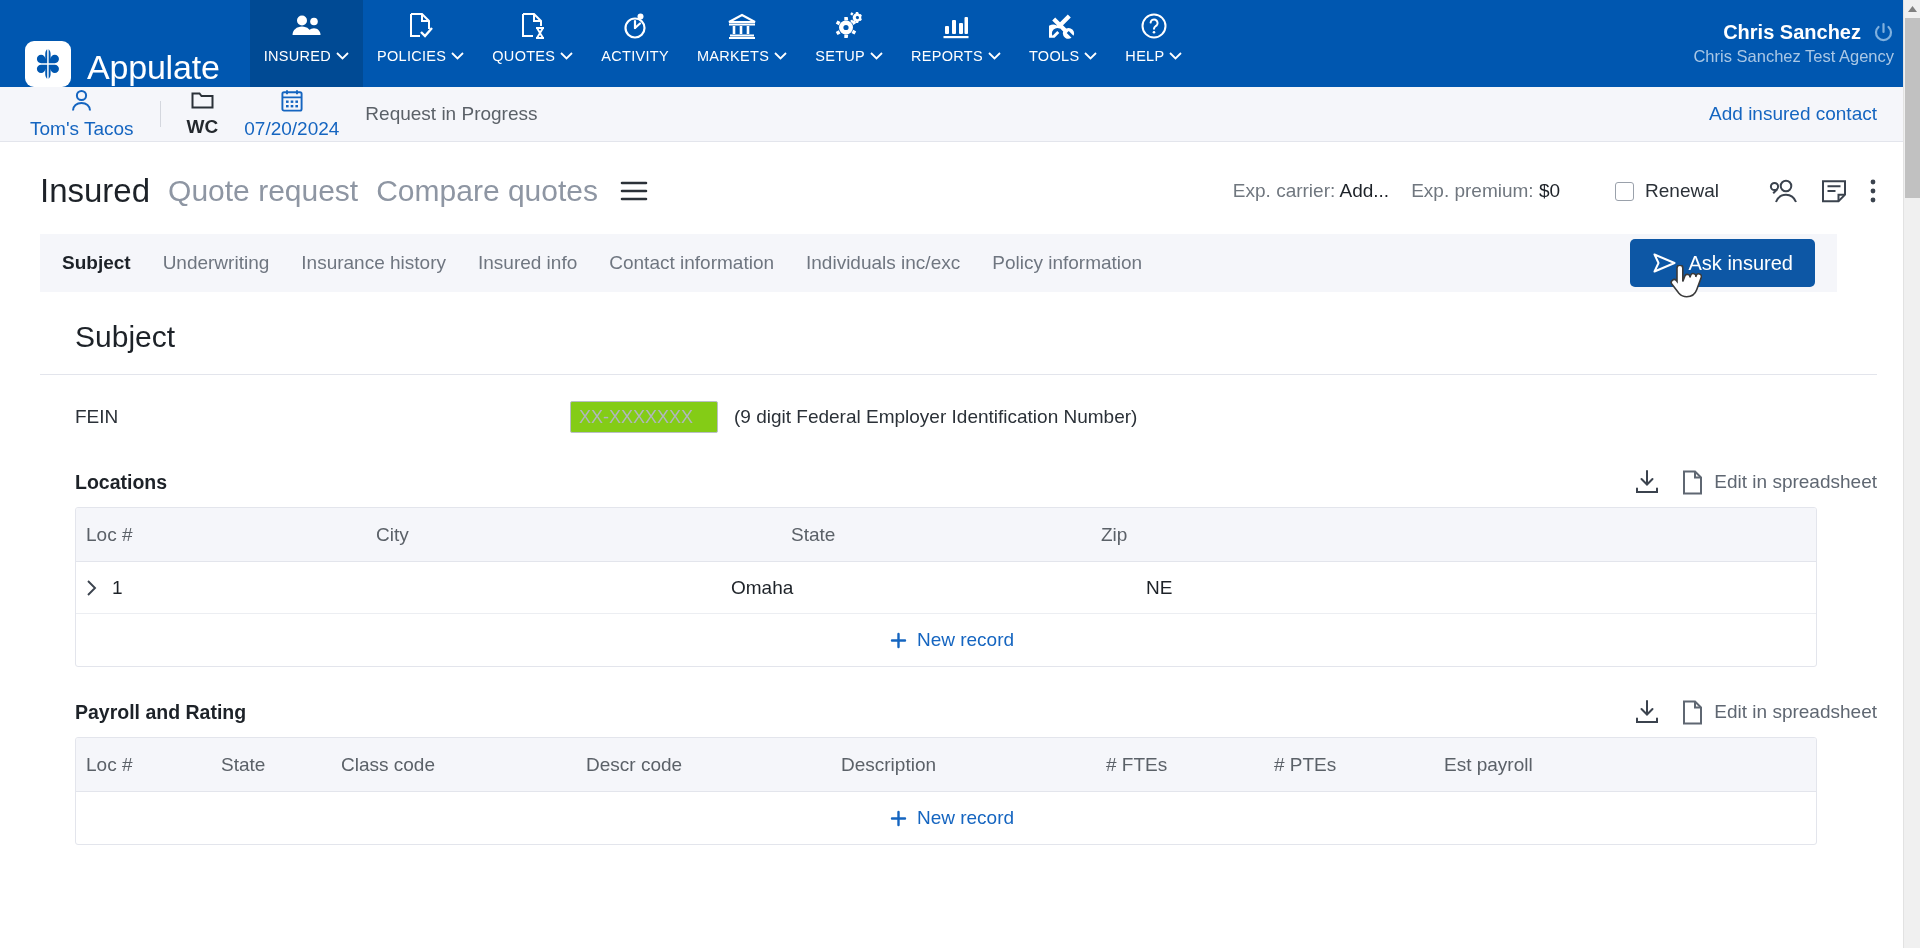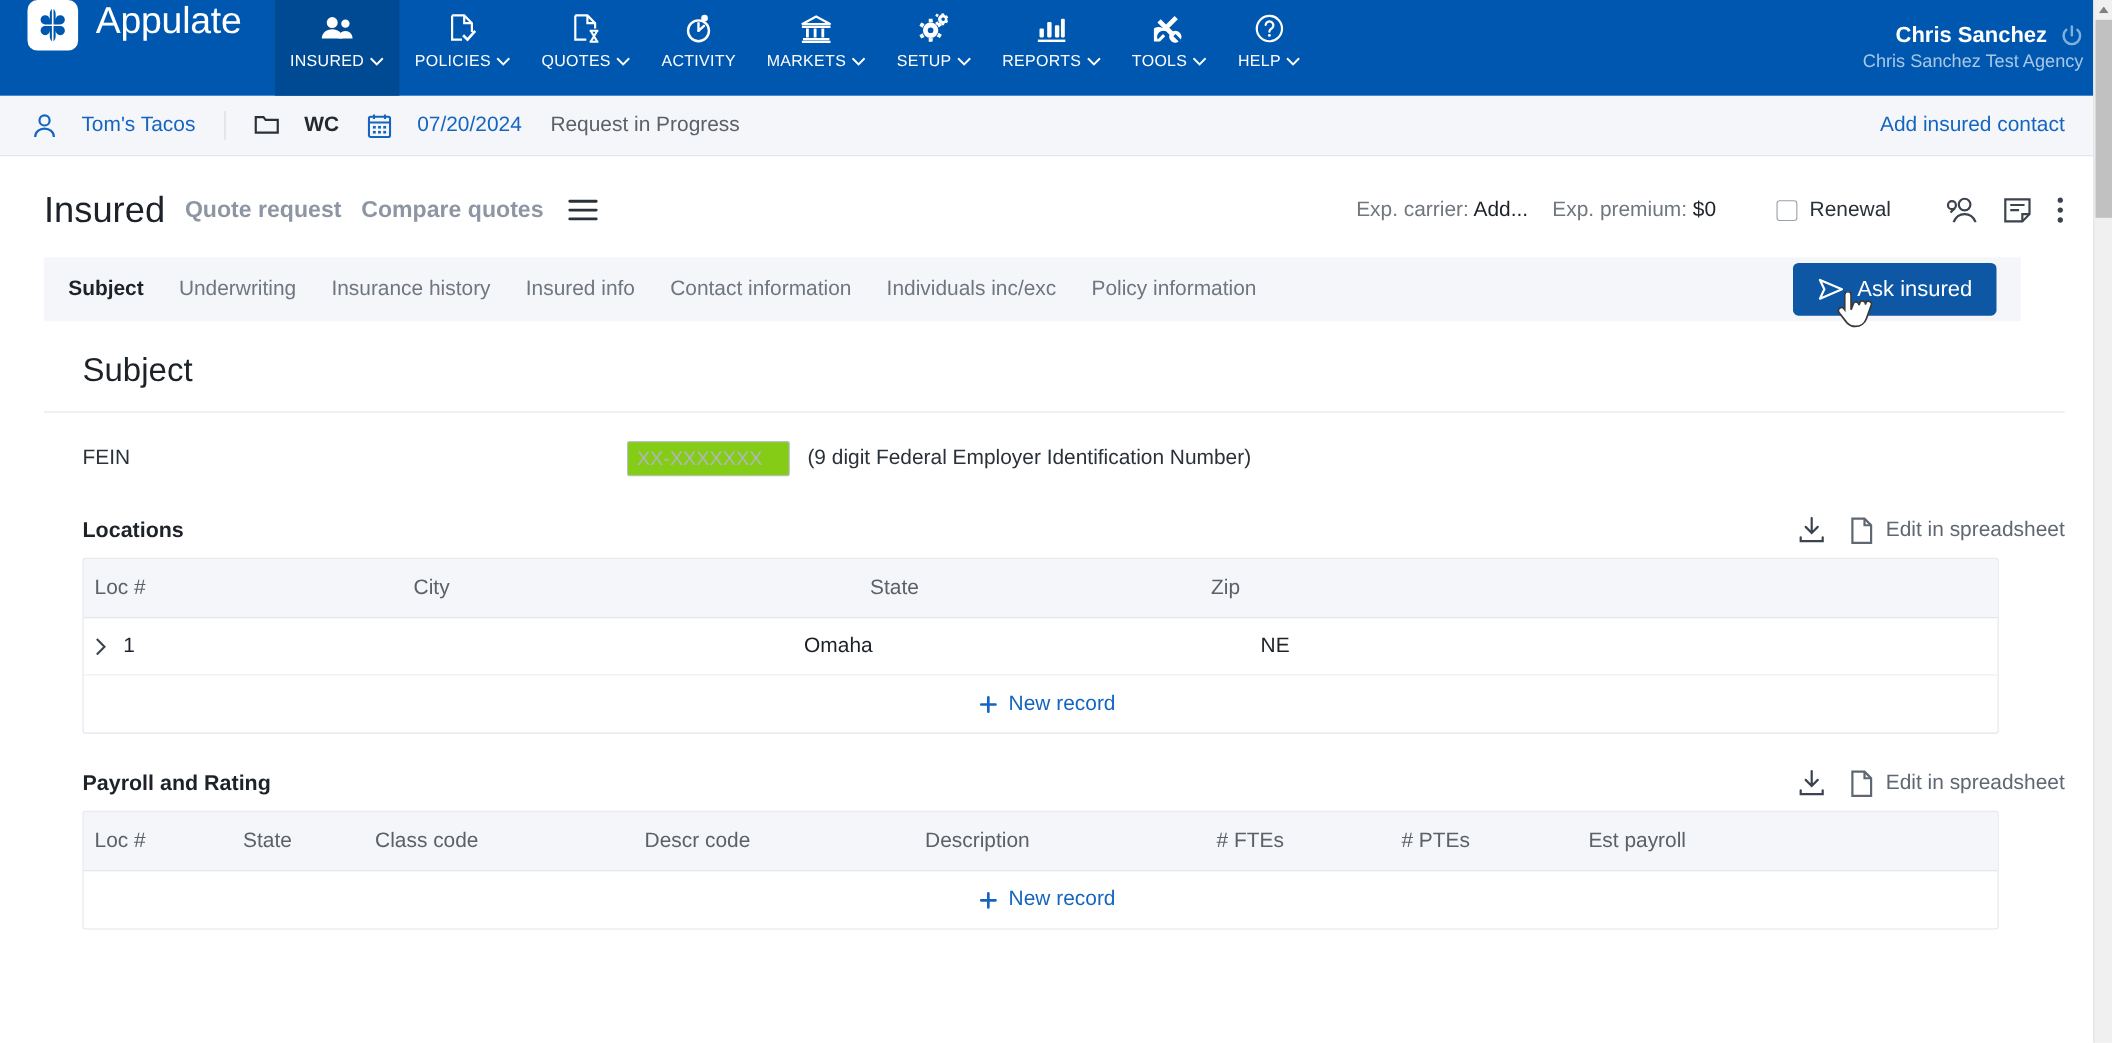--- a/index.html
+++ b/index.html
@@ -14,21 +14,21 @@
   
   .topnav {
     position: relative;
     height: 87px;
     background: #0057b0;
     display: flex;
     align-items: stretch;
     width: 1903px;
   }
   .brand {
-    display: flex; align-items: flex-start;
+    display: flex; align-items: flex-end;
     padding-left: 25px; padding-right: 30px;
     gap: 16px;
   }
   .logo-box {
     width: 46px; height: 46px;
     background: #ffffff; border-radius: 9px;
     display: flex; align-items: center; justify-content: center;
   }
   .brand-name {
     color: #ffffff;
@@ -91,22 +91,22 @@
   
   .crumbbar {
     height: 55px;
     background: #f5f6fa;
     border-bottom: 1px solid #e3e5ec;
     display: flex; align-items: center;
     padding: 0 26px 0 30px;
     width: 1903px;
   }
   .crumb {
-    display: flex; align-items: flex-start; gap: 23px;
-    font-size: 19px; cursor: pointer;
+    display: flex; align-items: center; gap: 6px;
+    font-size: 19px; cursor: pointer; flex-direction: column;
   }
   .crumb-link { color: #1565c0; }
   .crumb-strong { color: #24292e; font-weight: bold; font-size: 19px; }
   .crumb-plain { color: #5b6168; font-size: 19px; }
   .crumb-sep {
     width: 1px; height: 26px; background: #d4d7de;
     margin: 0 26px;
   }
   .crumb-gap { margin-left: 26px; }
   .add-contact {
@@ -119,21 +119,21 @@
     padding: 0 26px 0 40px;
     height: 74px;
     margin-top: 12px;
     width: 1903px;
   }
   .ph-title {
     font-size: 33px; color: #1d2228; font-weight: 400;
     margin-right: 18px; white-space: nowrap;
   }
   .ph-title-muted {
-    font-size: 21px; color: #8e96a3; font-weight: 700;
+    font-size: 30px; color: #8e96a3; font-weight: 400;
     margin-right: 18px; white-space: nowrap; cursor: pointer;
   }
   .ph-burger {
     margin-left: 4px; cursor: pointer;
     display: flex; align-items: center;
   }
   .ph-right {
     margin-left: auto;
     display: flex; align-items: center; gap: 0;
   }

